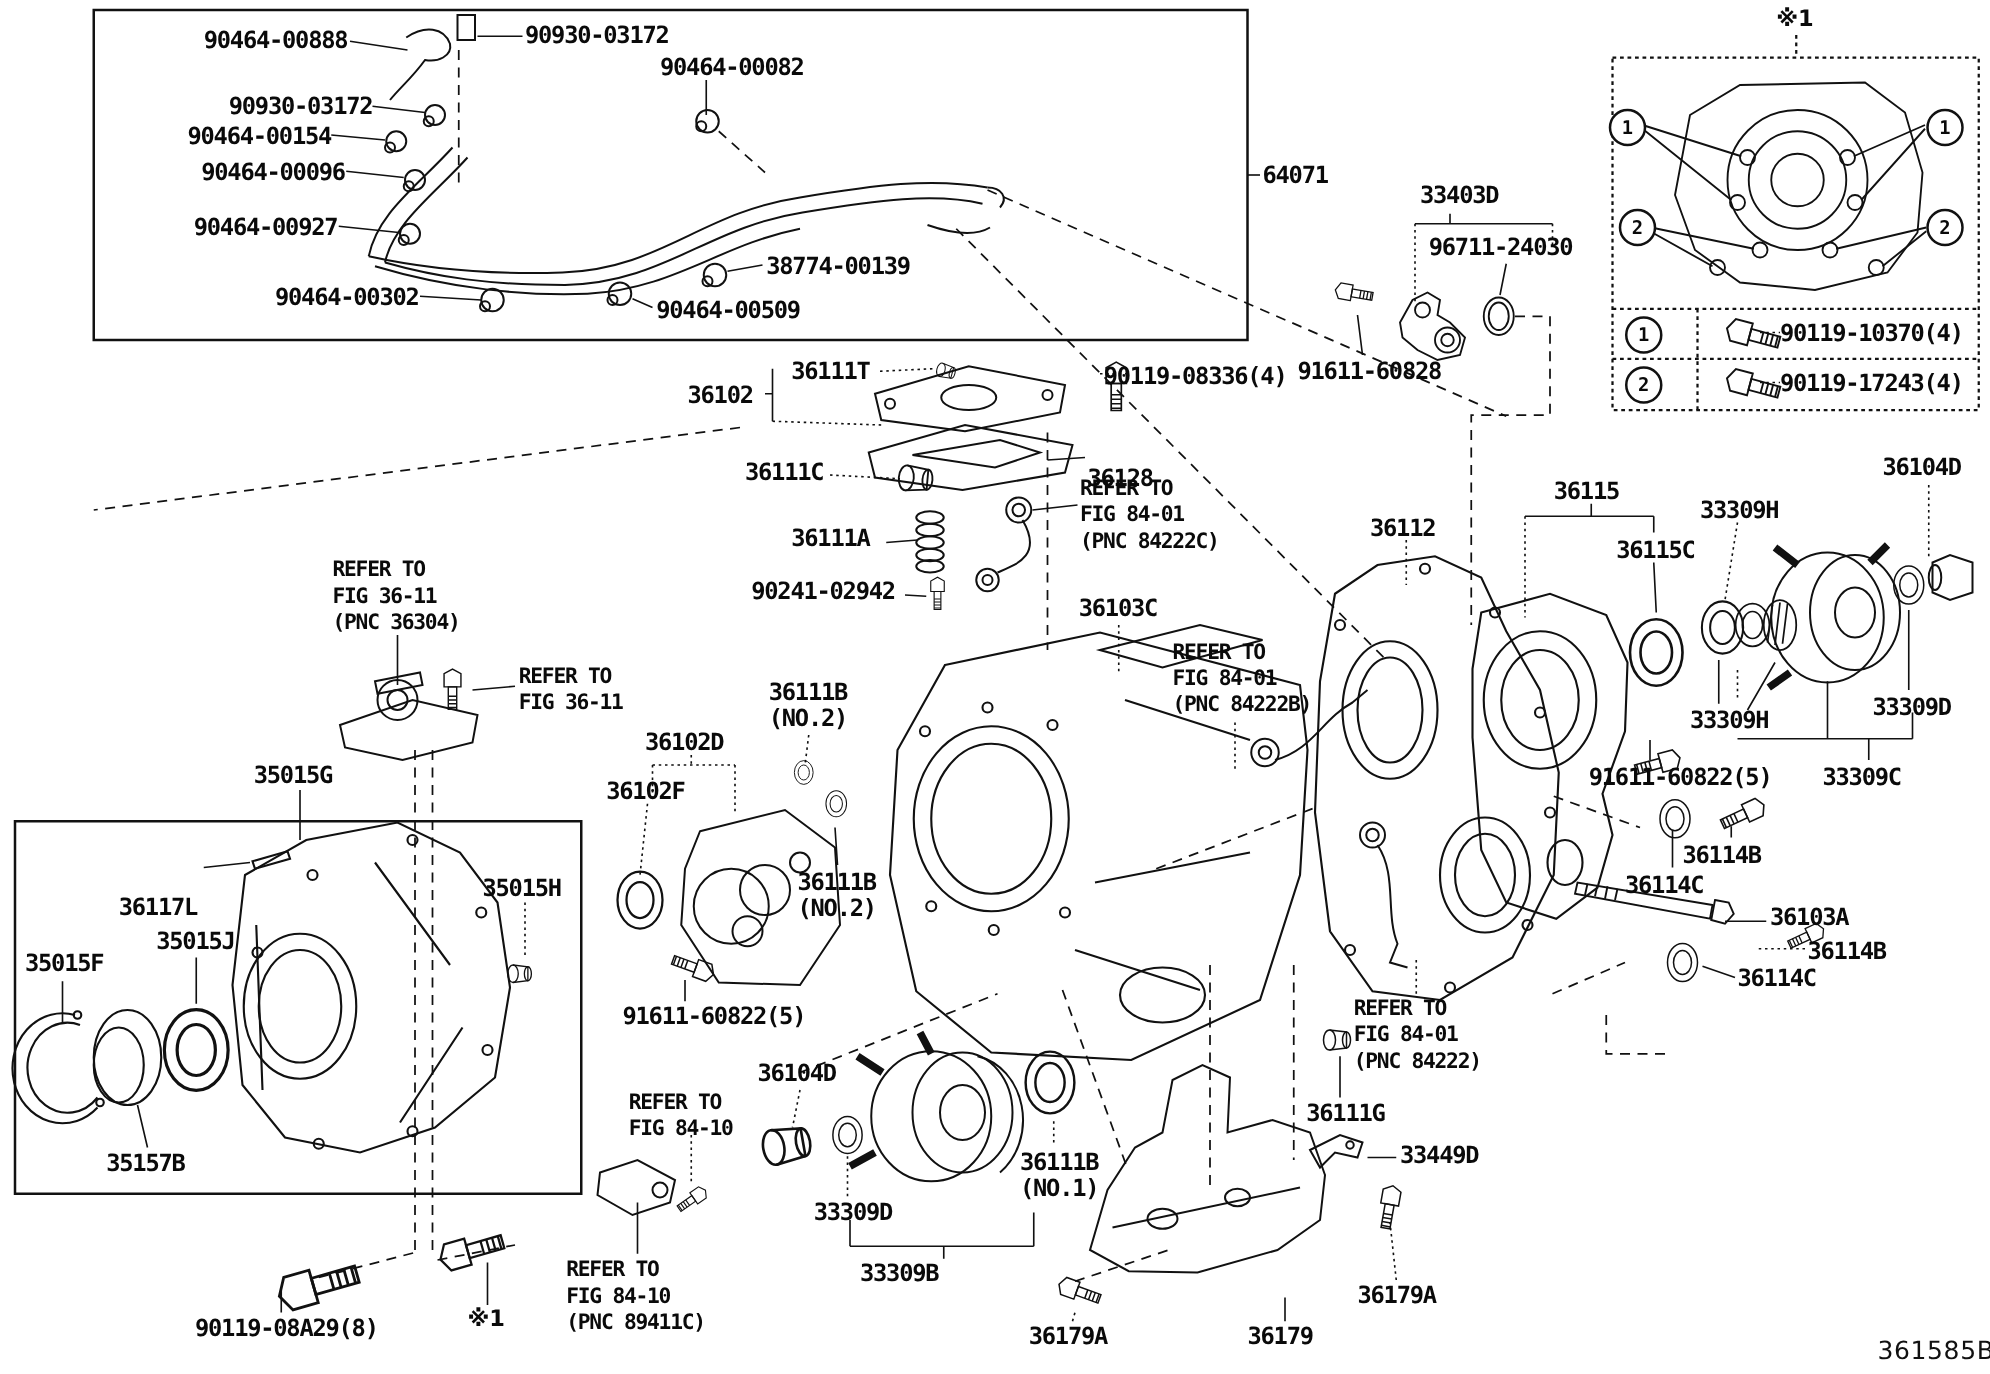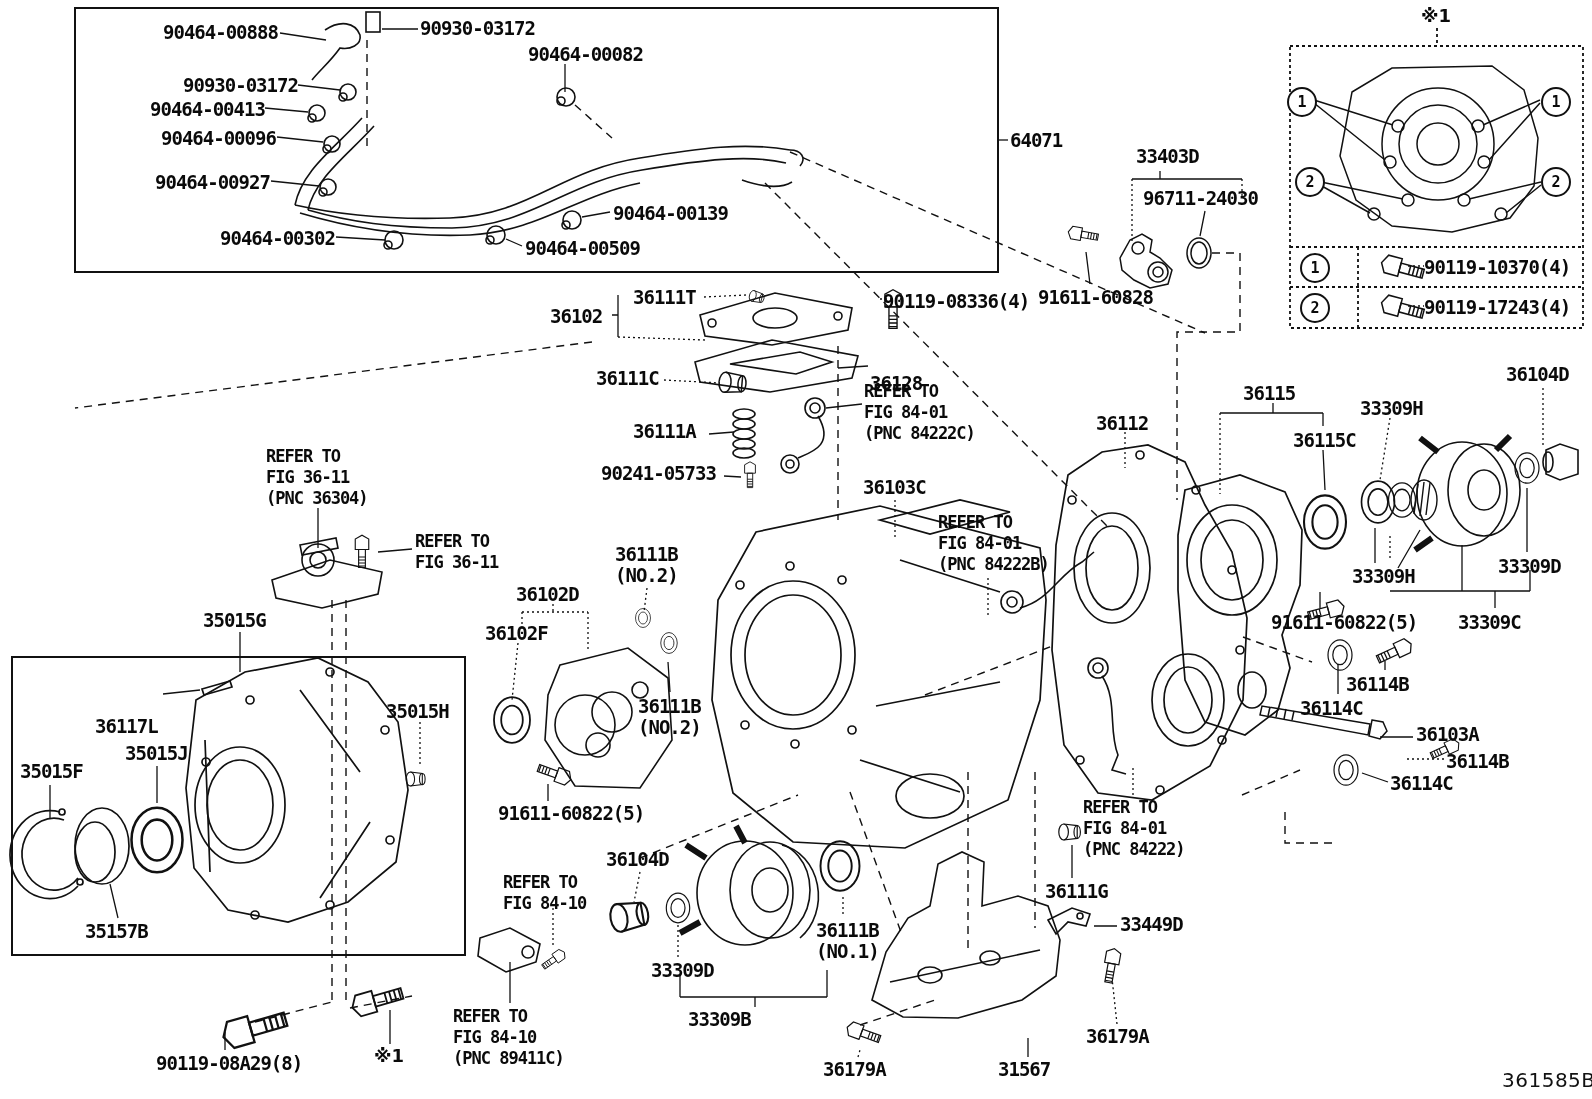--- a/index.html
+++ b/index.html
@@ -328,41 +328,41 @@
 <div class="co" style="left:1541px;top:167px">2</div>
 
 <div class="co" style="left:1300px;top:253px">1</div>
 <div class="co" style="left:1300px;top:293px">2</div>
 <div class="pl" style="left:1424px;top:257px">90119-10370(4)</div>
 <div class="pl" style="left:1424px;top:297px">90119-17243(4)</div>
 
 <div class="pl" style="left:163px;top:22px">90464-00888</div>
 <div class="pl" style="left:420px;top:18px">90930-03172</div>
 <div class="pl" style="left:183px;top:75px">90930-03172</div>
-<div class="pl" style="left:150px;top:99px">90464-00413</div>
+<div class="pl" style="left:150px;top:99px">90464-00154</div>
 <div class="pl" style="left:161px;top:128px">90464-00096</div>
 <div class="pl" style="left:155px;top:172px">90464-00927</div>
 <div class="pl" style="left:220px;top:228px">90464-00302</div>
 <div class="pl" style="left:528px;top:44px">90464-00082</div>
-<div class="pl" style="left:613px;top:203px">90464-00139</div>
+<div class="pl" style="left:613px;top:203px">38774-00139</div>
 <div class="pl" style="left:525px;top:238px">90464-00509</div>
 <div class="pl" style="left:1010px;top:130px">64071</div>
 <div class="pl" style="left:1136px;top:146px">33403D</div>
 <div class="pl" style="left:1143px;top:188px">96711-24030</div>
 <div class="pl" style="left:1038px;top:287px">91611-60828</div>
 <div class="pl" style="left:633px;top:287px">36111T</div>
 <div class="pl" style="left:550px;top:306px">36102</div>
 <div class="pl" style="left:883px;top:291px">90119-08336(4)</div>
 <div class="pl" style="left:870px;top:373px">36128</div>
 <div class="pl" style="left:596px;top:368px">36111C</div>
 <div class="nt" style="left:864px;top:381px">REFER TO
 FIG 84-01
 (PNC 84222C)</div>
 <div class="pl" style="left:633px;top:421px">36111A</div>
-<div class="pl" style="left:601px;top:463px">90241-05733</div>
+<div class="pl" style="left:601px;top:463px">90241-02942</div>
 <div class="pl" style="left:863px;top:477px">36103C</div>
 <div class="pl" style="left:615px;top:544px">36111B
 (NO.2)</div>
 <div class="pl" style="left:516px;top:584px">36102D</div>
 <div class="pl" style="left:485px;top:623px">36102F</div>
 <div class="pl" style="left:638px;top:696px">36111B
 (NO.2)</div>
 <div class="nt" style="left:266px;top:446px">REFER TO
 FIG 36-11
 (PNC 36304)</div>
@@ -384,21 +384,21 @@
 <div class="pl" style="left:651px;top:960px">33309D</div>
 <div class="pl" style="left:688px;top:1009px">33309B</div>
 <div class="pl" style="left:816px;top:920px">36111B
 (NO.1)</div>
 <div class="nt" style="left:1083px;top:797px">REFER TO
 FIG 84-01
 (PNC 84222)</div>
 <div class="pl" style="left:1045px;top:881px">36111G</div>
 <div class="pl" style="left:1120px;top:914px">33449D</div>
 <div class="pl" style="left:1086px;top:1026px">36179A</div>
-<div class="pl" style="left:998px;top:1059px">31567</div>
+<div class="pl" style="left:998px;top:1059px">36179</div>
 <div class="pl" style="left:823px;top:1059px">36179A</div>
 <div class="pl" style="left:498px;top:803px">91611-60822(5)</div>
 <div class="pl" style="left:1096px;top:413px">36112</div>
 <div class="pl" style="left:1243px;top:383px">36115</div>
 <div class="pl" style="left:1293px;top:430px">36115C</div>
 <div class="pl" style="left:1360px;top:398px">33309H</div>
 <div class="pl" style="left:1506px;top:364px">36104D</div>
 <div class="pl" style="left:1352px;top:566px">33309H</div>
 <div class="pl" style="left:1498px;top:556px">33309D</div>
 <div class="pl" style="left:1458px;top:612px">33309C</div>

